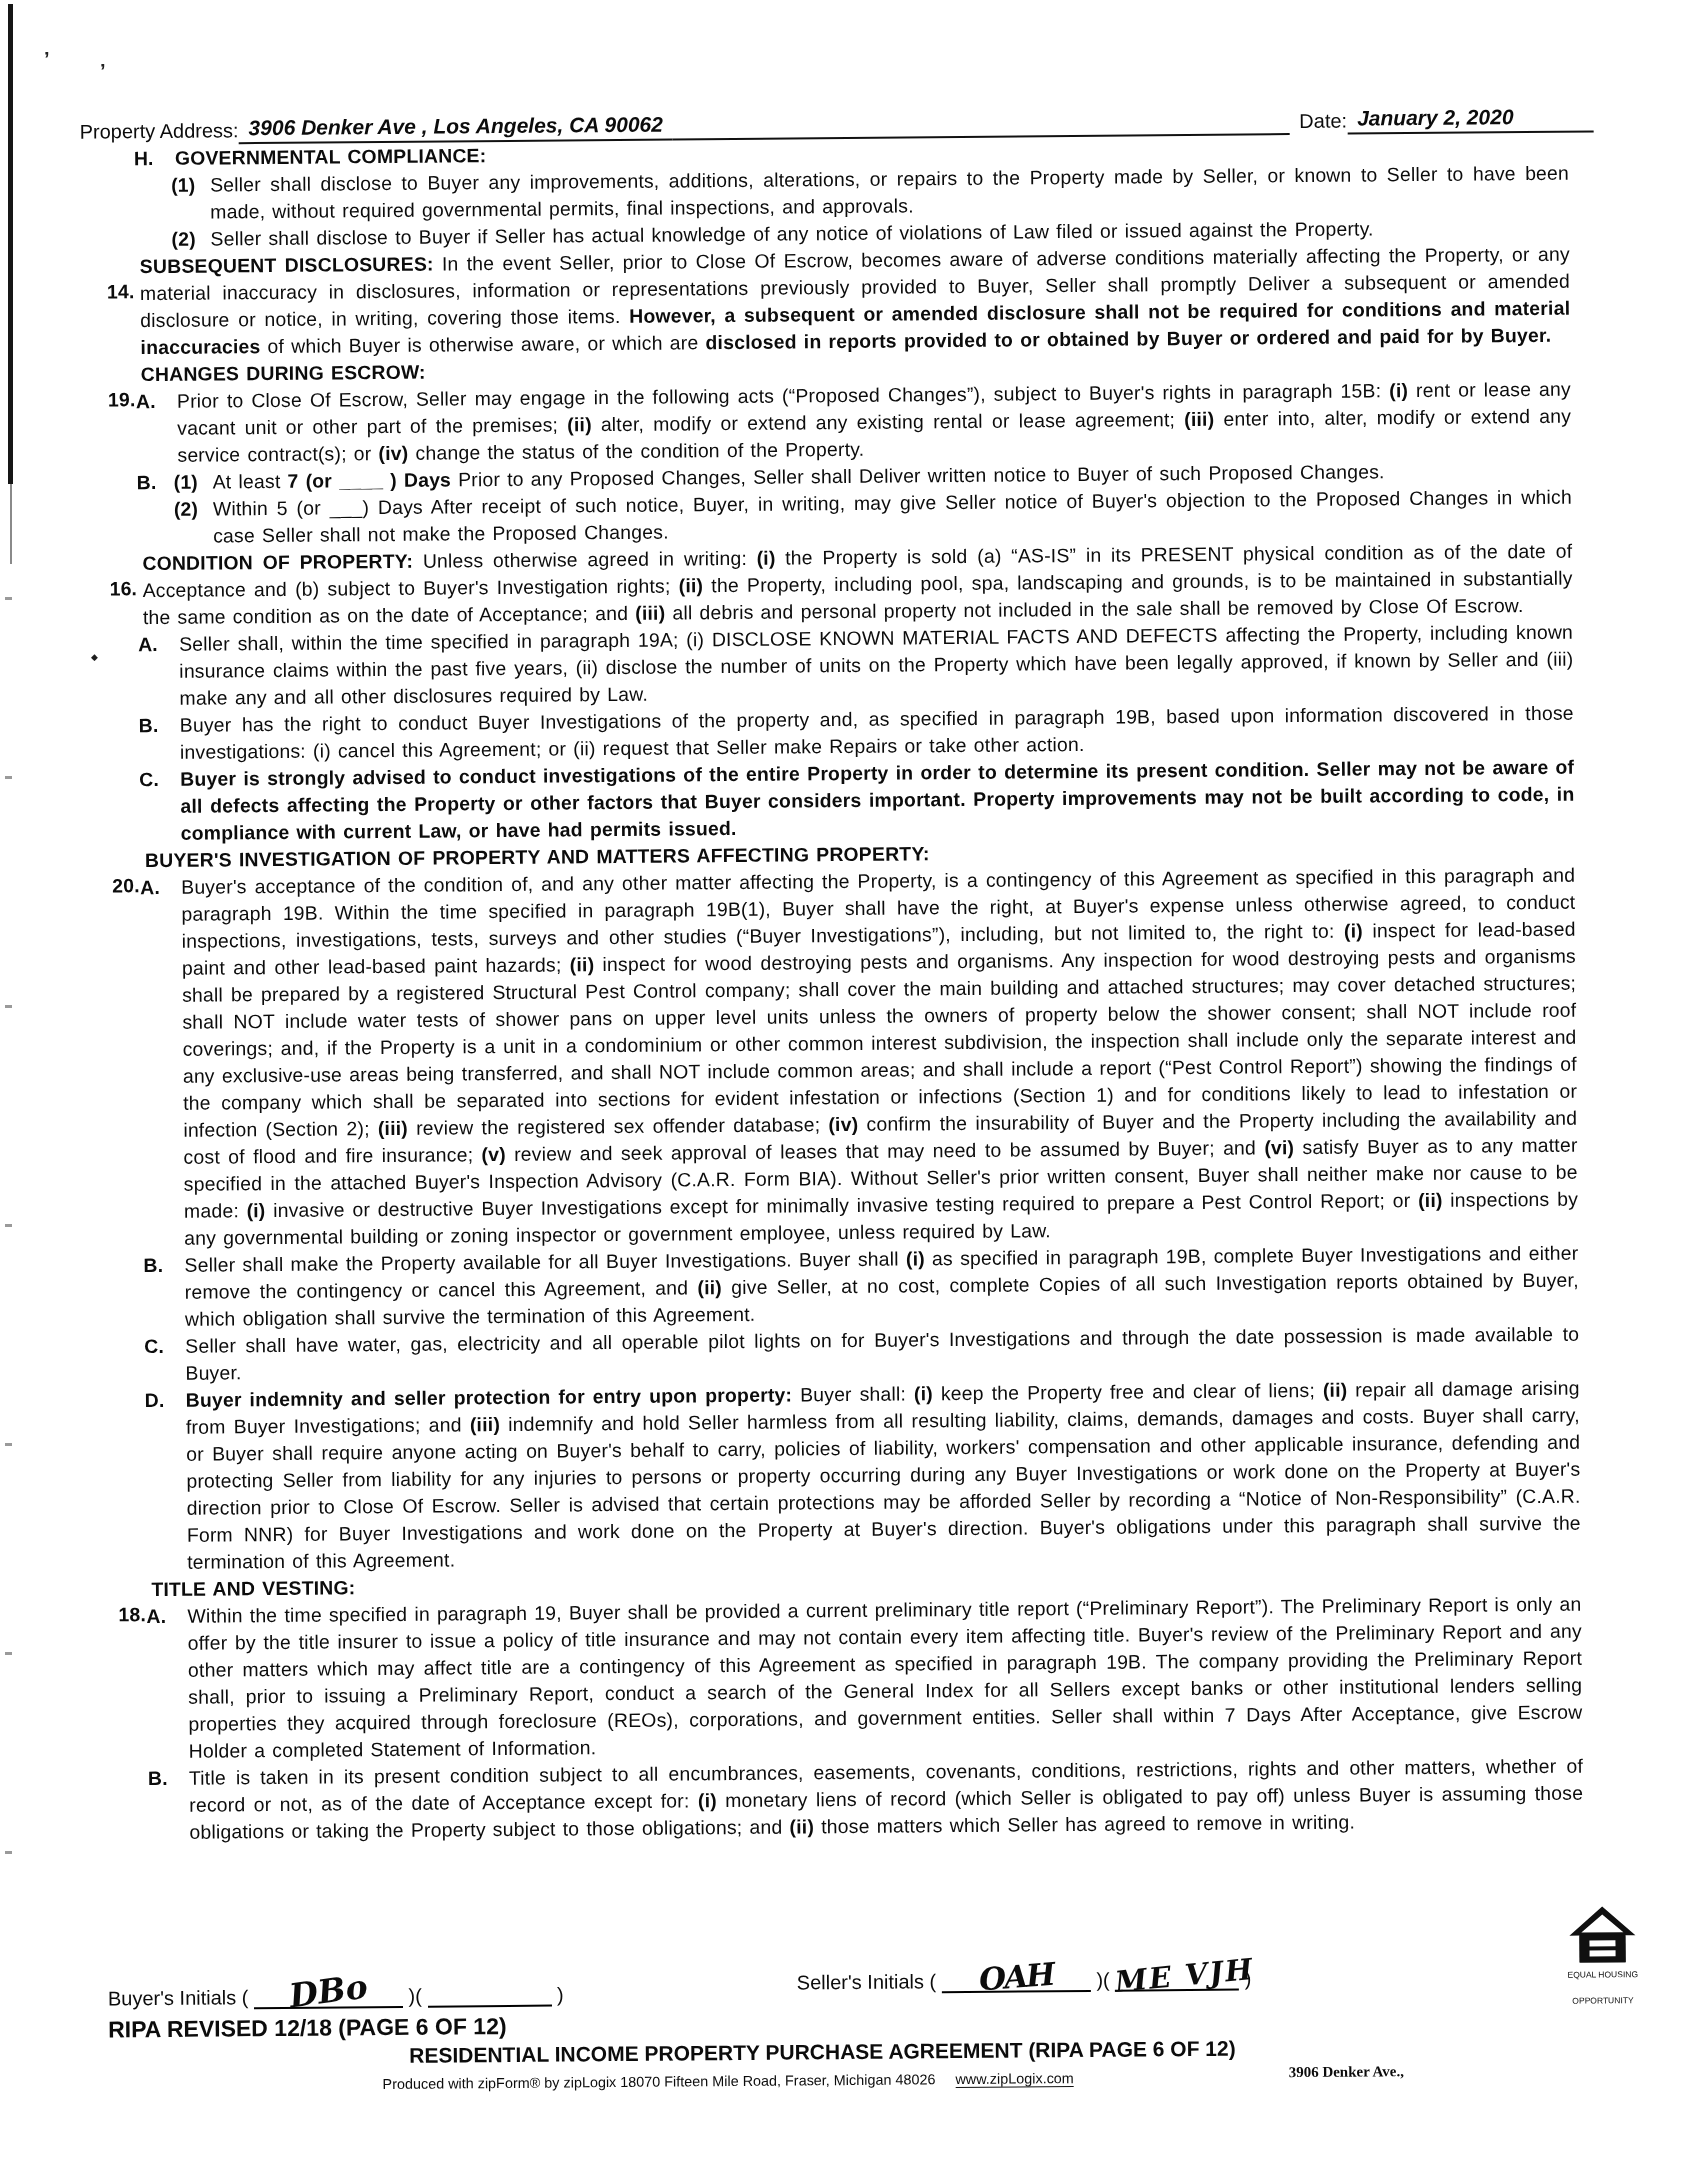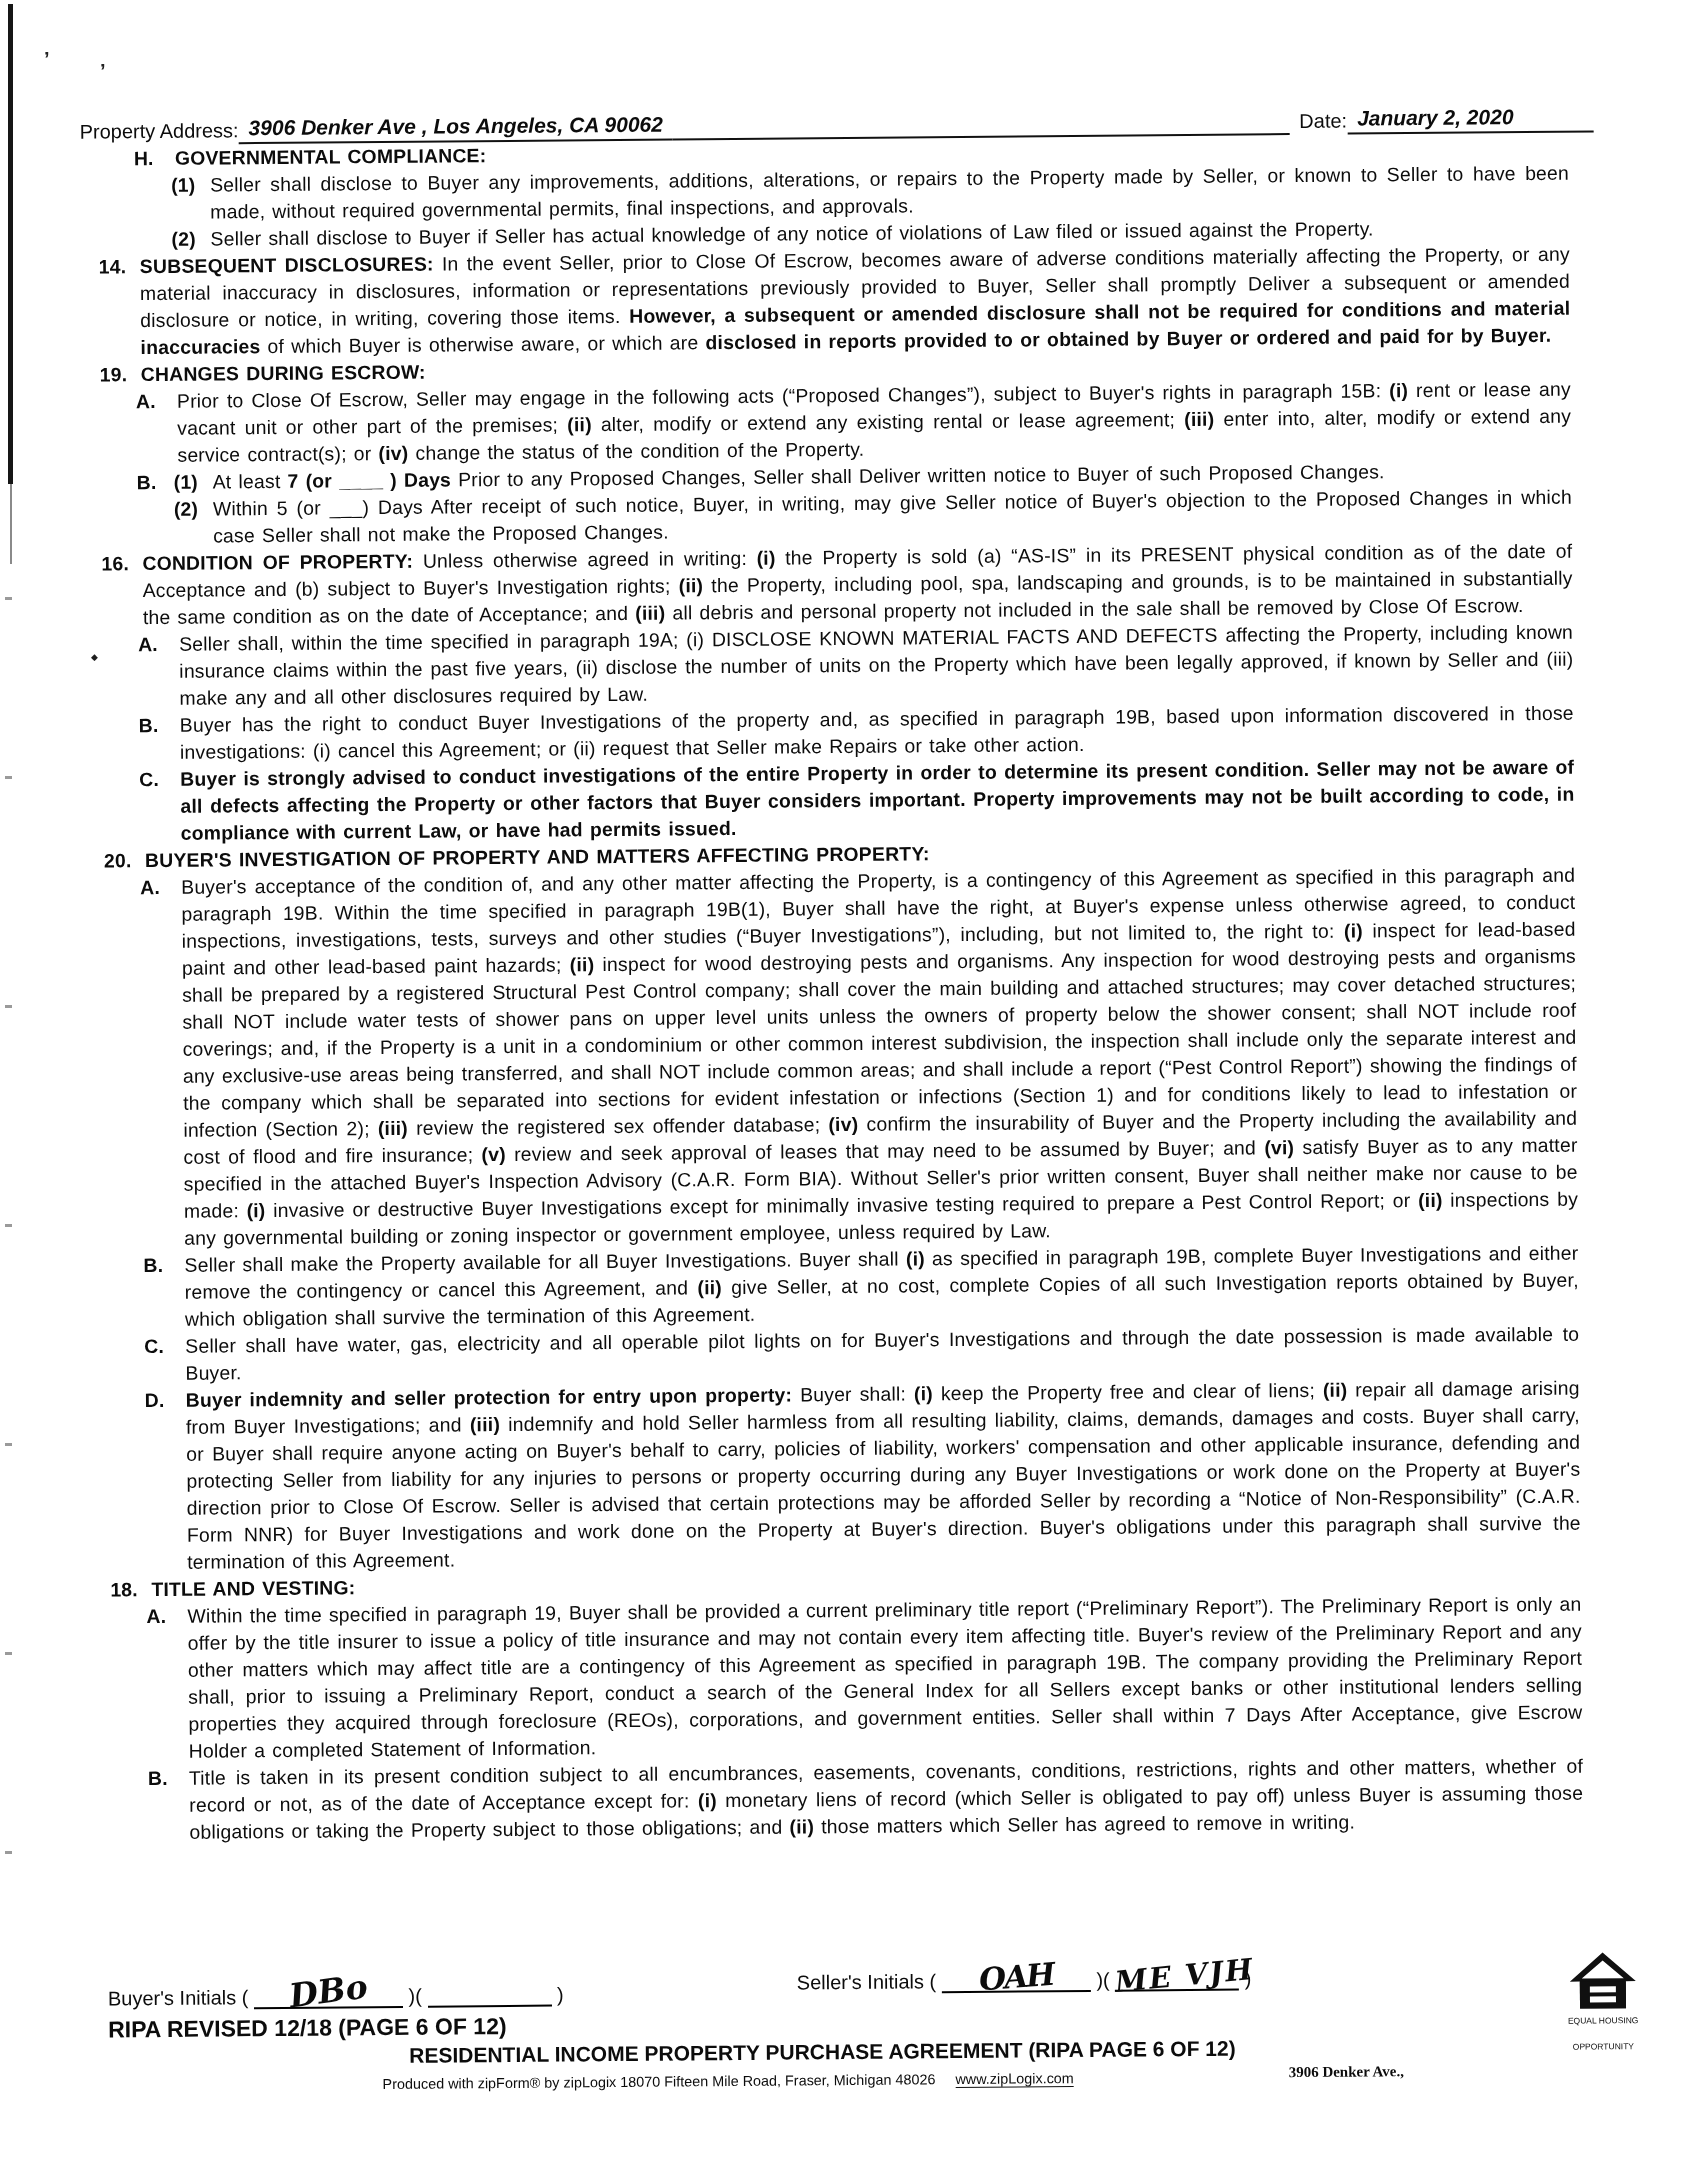--- a/index.html
+++ b/index.html
@@ -16,21 +16,21 @@
   .hdr .dlbl{white-space:nowrap;margin-left:10px;padding-bottom:2px;text-align:center;}
   .hdr .dv{font-weight:bold;font-style:italic;font-size:21px;border-bottom:2.5px solid #111;
            padding:0 80px 2px 10px;white-space:nowrap;}
 
   
   .doc-body{position:absolute;top:139px;left:0;width:1577px;font-size:19.4px;line-height:27px;
             letter-spacing:0.2px;word-spacing:1.5px;}
   .para{position:relative;text-align:justify;}
   .para .pnum{position:absolute;top:0;font-weight:bold;}
   .b{font-weight:bold;}
-  .sec  {margin-left:102px;padding-left:45px;}  .sec  > .pnum{left:4px;}
+  .sec  {margin-left:102px;padding-left:45px;}  .sec  > .pnum{left:12px;margin-top:25px;}
   .sub  {margin-left:102px;padding-left:81px;}  .sub  > .pnum{left:40px;}
   .sub2 {margin-left:102px;padding-left:116px;} .sub2 > .pnum{left:77px;}
   .sub2b{margin-left:102px;padding-left:116px;} .sub2b> .pnum{left:77px;} .sub2b > .outer{left:40px;}
 
   
   .initials{position:absolute;font-size:20px;white-space:nowrap;}
   .initials .sigline{display:inline-block;border-bottom:2px solid #000;vertical-align:bottom;
                      position:relative;height:26px;text-align:center;}
   .initials .w1{width:149px;} .initials .w2{width:124px;}
   .hand{font-family:"DejaVu Serif",serif;font-style:italic;font-weight:bold;display:inline-block;
@@ -42,21 +42,21 @@
   .sellers-init{left:789px;top:1966px;}
 
   .rev-line{position:absolute;left:100px;top:2010px;font-size:23px;font-weight:bold;}
   .title-line{position:absolute;left:0;right:60px;top:2040px;text-align:center;font-size:21px;font-weight:bold;}
   .produced-line{position:absolute;left:0;right:249px;top:2072px;text-align:center;font-size:14.4px;}
   .produced-line .link{margin-left:16px;border-bottom:1.5px solid #111;}
   .ref-addr{position:absolute;left:1280px;top:2068px;font-size:15px;font-weight:bold;
             font-family:"Liberation Serif",serif;}
 
   
-  .eh-logo{position:absolute;left:1545px;top:1958px;width:100px;text-align:center;}
+  .eh-logo{position:absolute;left:1545px;top:1912px;width:100px;text-align:center;}
   .eh-cap{font-size:8.5px;line-height:10px;margin-top:2px;letter-spacing:0;}
 
   
   .edge-line{position:absolute;left:8px;top:4px;width:5px;height:480px;background:#161616;}
   .edge-line2{position:absolute;left:10px;top:484px;width:2px;height:80px;background:#8a8a8a;}
   .tick{position:absolute;left:5px;width:7px;height:3px;background:#9a9a9a;}
   .apos{position:absolute;font-size:20px;font-weight:bold;color:#222;}
   .diamond{position:absolute;font-size:9px;color:#1d1d1d;}
 </style>
 </head>

